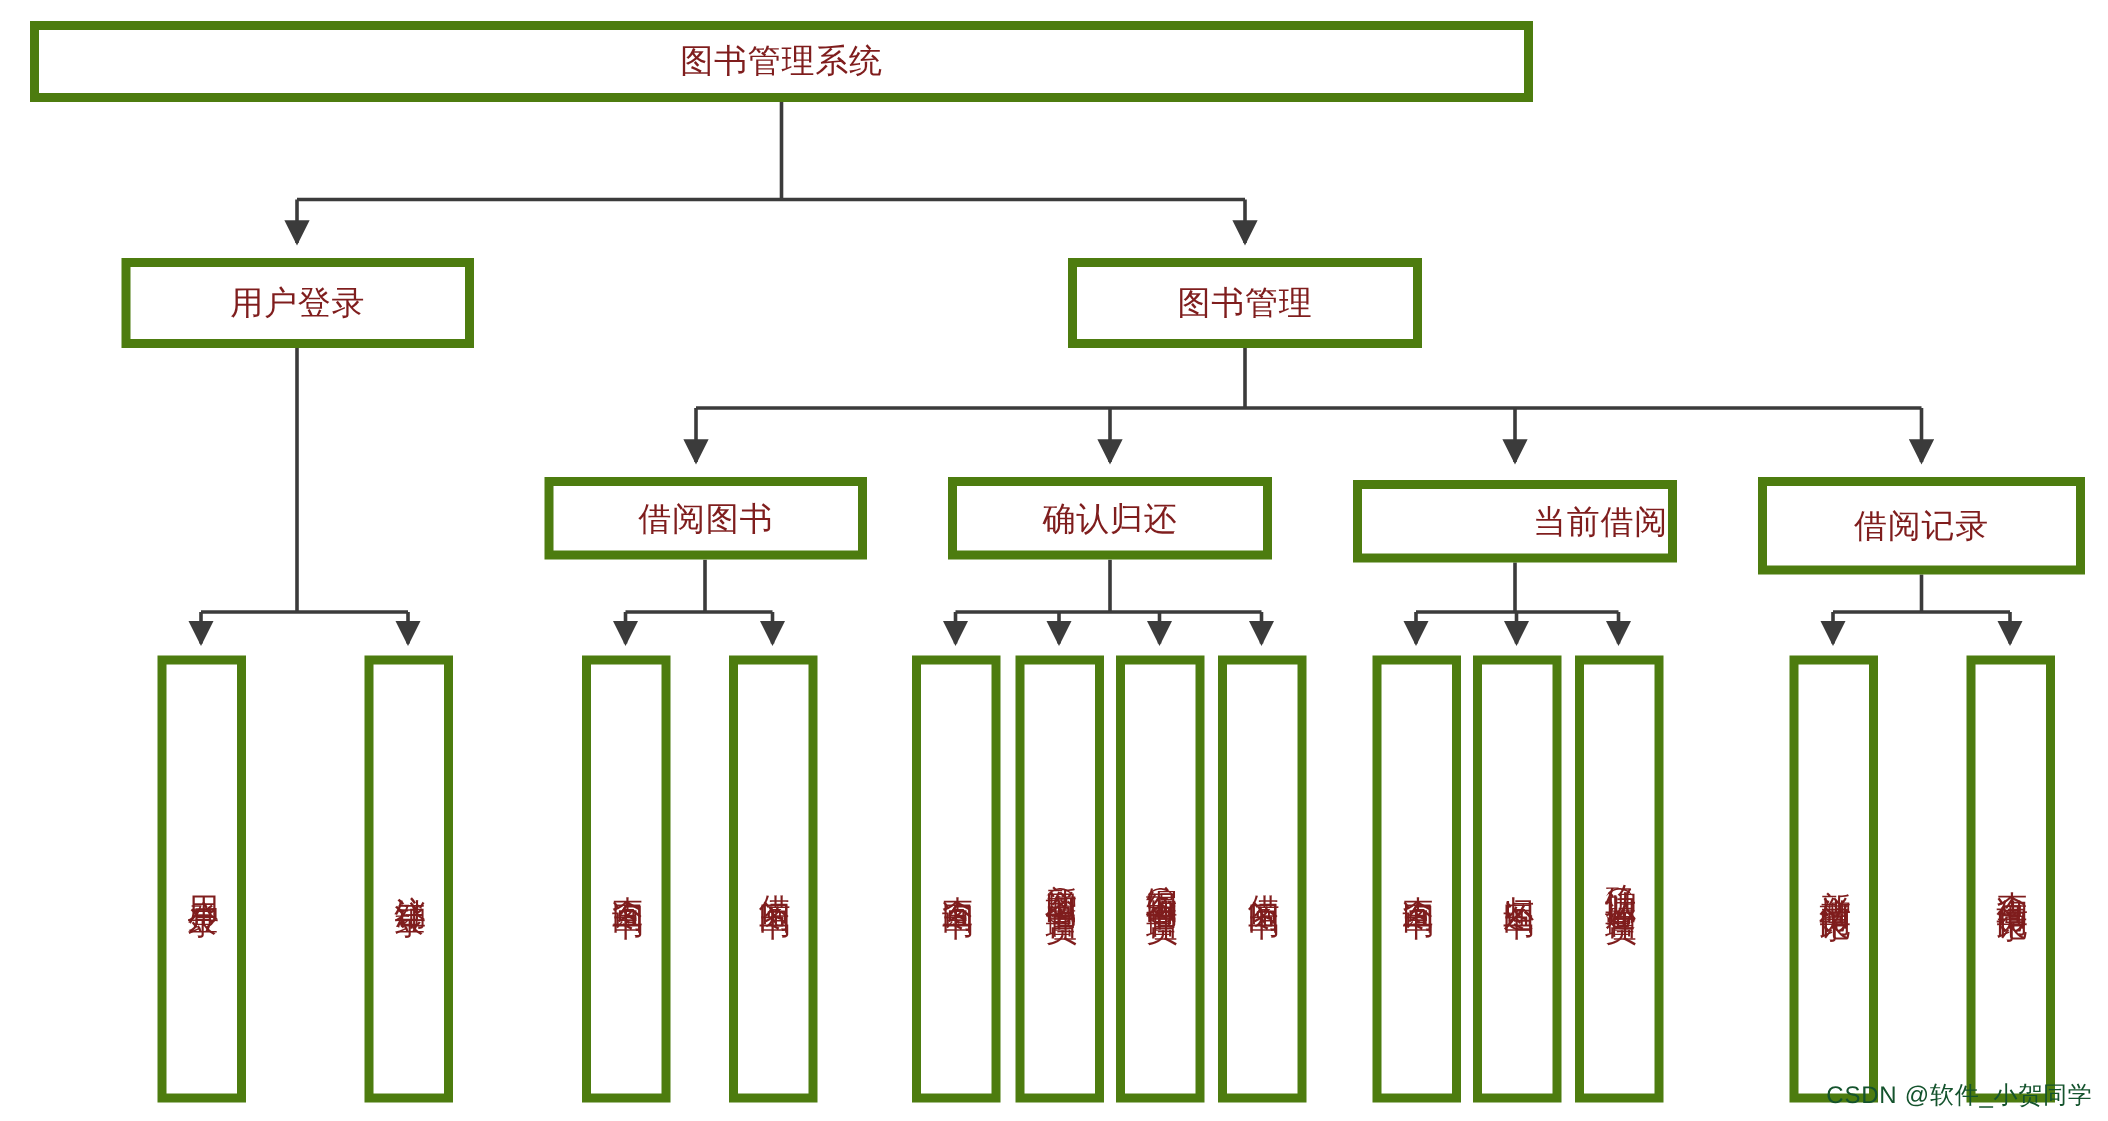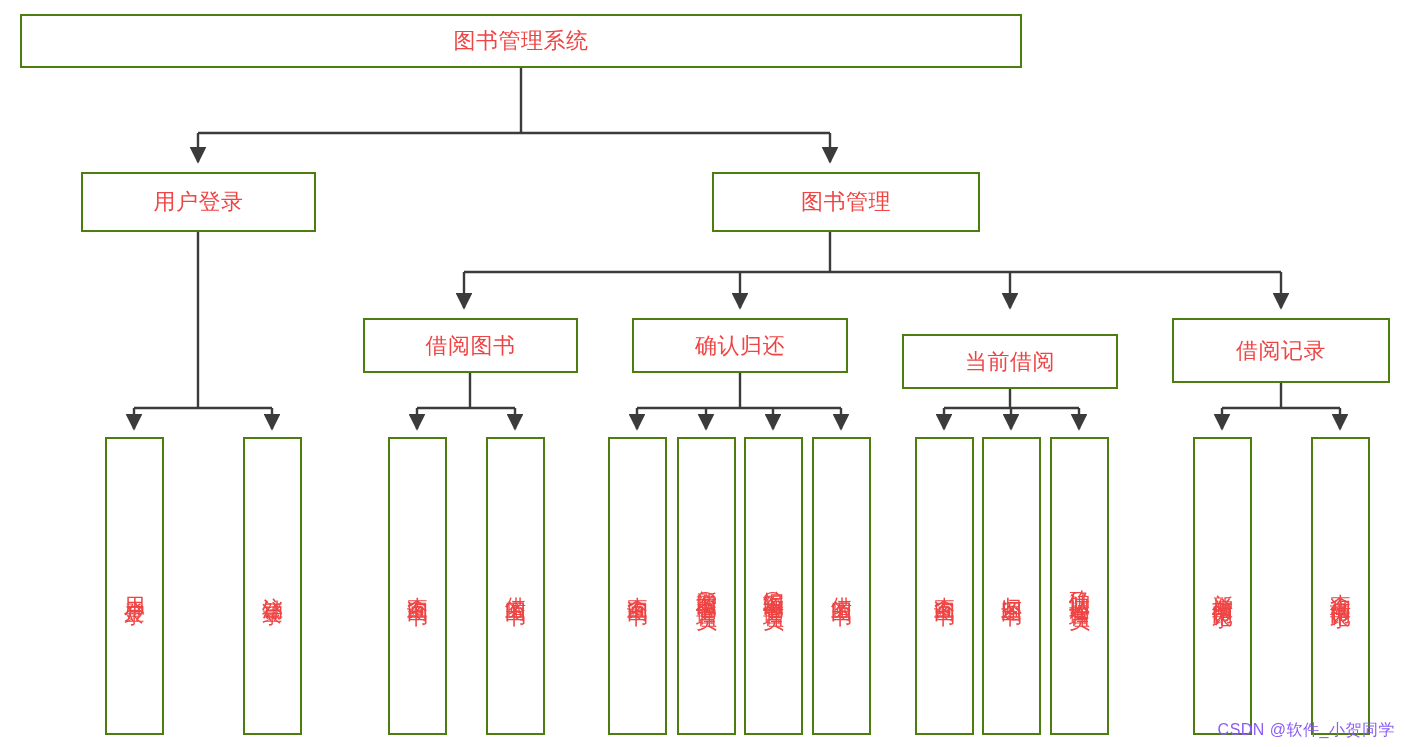--- a/index.html
+++ b/index.html
@@ -23,25 +23,25 @@
     left: 0;
     top: 0;
     width: 1405px;
     height: 747px;
     pointer-events: none;
   }
   .node {
     position: absolute;
     box-sizing: border-box;
     background: #ffffff;
-    border: 2px solid #4d7c0f;
+    border: 6px solid #4d7c0f;
     display: flex;
     align-items: center;
     justify-content: center;
-    color: #ef4444;
+    color: #7f1d1d;
     z-index: 2;
   }
   .node-label {
     display: block;
     line-height: 1.16;
     white-space: nowrap;
     letter-spacing: 0.5px;
   }
   
   .node.horiz .node-label {
@@ -61,21 +61,21 @@
     line-height: 1.05;
     letter-spacing: 3px;
     text-align: center;
     white-space: nowrap;
   }
   #watermark {
     position: absolute;
     right: 10px;
     bottom: 6px;
     font-size: 16px;
-    color: #8b5cf6;
+    color: #14532d;
     letter-spacing: 0.5px;
     z-index: 5;
     white-space: nowrap;
   }
 </style>
 </head>
 <body>
 
 <div id="diagram-root">
 
@@ -129,31 +129,31 @@
     </g>
   </svg>
 
   <div class="node horiz" style="left:20px; top:14px; width:1002px; height:54px;">
     <span class="node-label">图书管理系统</span>
   </div>
 
   <div class="node horiz" style="left:81px; top:172px; width:235px; height:60px;">
     <span class="node-label">用户登录</span>
   </div>
-  <div class="node horiz" style="left:712px; top:172px; width:268px; height:60px;">
+  <div class="node horiz" style="left:712px; top:172px; width:236px; height:60px;">
     <span class="node-label">图书管理</span>
   </div>
 
   <div class="node horiz" style="left:363px; top:318px; width:215px; height:55px;">
     <span class="node-label">借阅图书</span>
   </div>
   <div class="node horiz" style="left:632px; top:318px; width:216px; height:55px;">
     <span class="node-label">确认归还</span>
   </div>
-  <div class="node horiz" style="left:902px; top:334px; width:216px; height:55px;">
+  <div class="node horiz" style="left:902px; top:320px; width:216px; height:55px;justify-content:flex-end;">
     <span class="node-label">当前借阅</span>
   </div>
   <div class="node horiz" style="left:1172px; top:318px; width:218px; height:65px;">
     <span class="node-label">借阅记录</span>
   </div>
 
   <div class="node vert" style="left:105px; top:437px; width:59px; height:298px;">
     <span class="node-label">用户登录</span>
   </div>
   <div class="node vert" style="left:243px; top:437px; width:59px; height:298px;">

